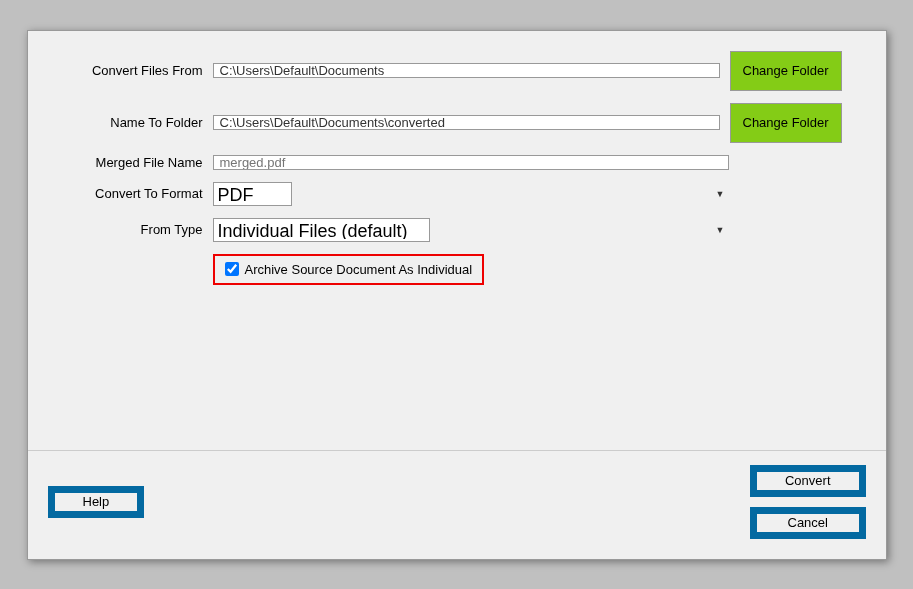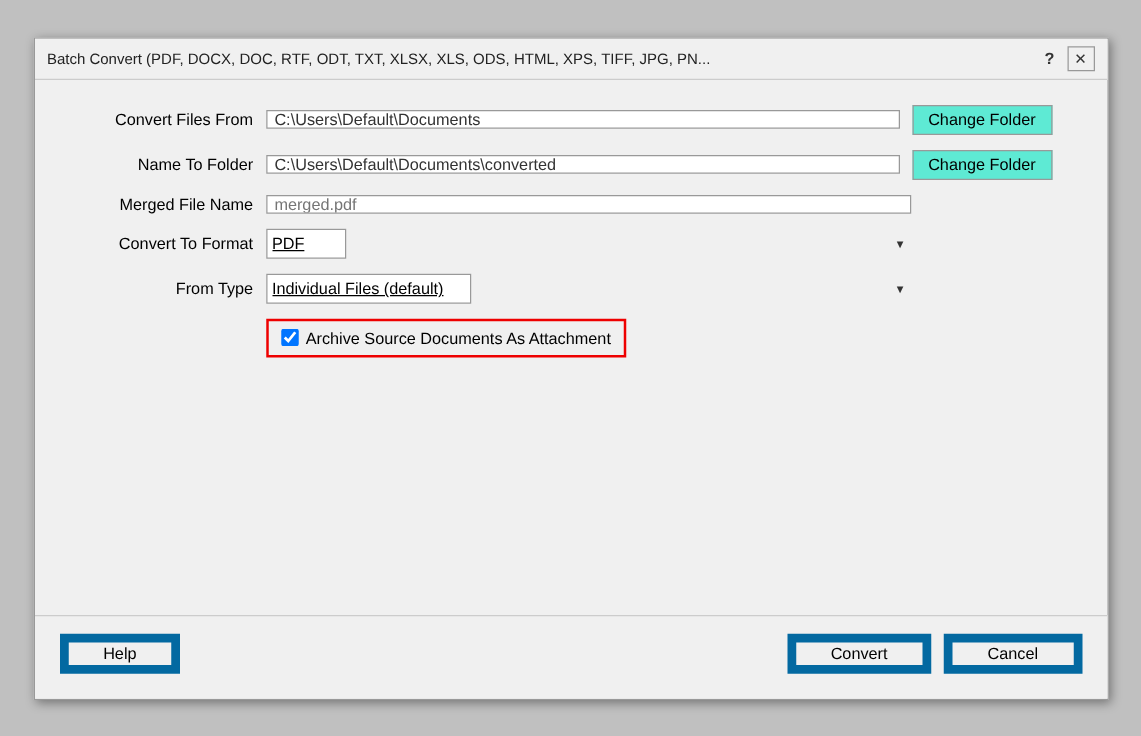--- a/index.html
+++ b/index.html
@@ -114,52 +114,51 @@
       color: #333;
       outline: none;
     }
 
     .form-select {
       flex: 1;
       height: 24px;
       border: 1px solid #999;
       background: #fff;
       padding: 2px 4px;
-      font-size: 13px;
+      font-size: 18px;
       color: #000;
       outline: none;
       appearance: none;
       -webkit-appearance: none;
       cursor: pointer;
       padding-right: 20px;
       position: relative;
-      text-decoration: underline;
     }
 
     .select-wrapper {
       flex: 1;
       position: relative;
     }
 
     .select-wrapper::after {
       content: '▼';
       position: absolute;
       right: 4px;
       top: 50%;
       transform: translateY(-50%);
       font-size: 9px;
       color: #333;
       pointer-events: none;
     }
 
     .change-folder-btn {
       margin-left: 10px;
-      height: 24px;
+      height: 40px;
       padding: 0 12px;
-      background: #5eead4;
+      background: #84cc16;
       border: 1px solid #999;
       cursor: pointer;
       font-size: 13px;
       color: #000;
       flex-shrink: 0;
       white-space: nowrap;
     }
 
     .checkbox-row {
       display: flex;
@@ -208,20 +207,21 @@
       justify-content: space-between;
       padding: 14px 20px 20px 20px;
       border-top: 1px solid #ccc;
       background: #f0f0f0;
     }
 
     .footer-left {}
     .footer-right {
       display: flex;
       gap: 10px;
+      flex-direction: column;
     }
 
     .footer-btn {
       height: 32px;
       padding: 0 28px;
       background: #f0f0f0;
       border: 7px solid #0369a1;
       cursor: pointer;
       font-size: 13px;
       color: #000;
@@ -234,29 +234,20 @@
 
     .spacer {
       flex: 1;
     }
   </style>
 </head>
 <body>
 
 <div class="dialog">
 
-  <div class="title-bar">
-    <div class="title-bar-left">
-      <span class="title-text">Batch Convert (PDF, DOCX, DOC, RTF, ODT, TXT, XLSX, XLS, ODS, HTML, XPS, TIFF, JPG, PN...</span>
-    </div>
-    <div class="title-bar-right">
-      <button class="title-help">?</button>
-      <button class="title-btn">✕</button>
-    </div>
-  </div>
 
   <div class="dialog-body">
 
     <div class="form-row">
       <span class="form-label">Convert Files From</span>
       <input class="form-input" type="text" value="C:\Users\Default\Documents" style="">
       <button class="change-folder-btn">Change Folder</button>
     </div>
 
     <div class="form-row">
@@ -302,21 +293,21 @@
           <option>Merged File</option>
         </select>
       </div>
       <div style="width: 113px; flex-shrink:0;"></div>
     </div>
 
 
     <div class="archive-row">
       <label class="archive-highlight">
         <input type="checkbox" class="checkbox-input" checked="" style="">
-        <span>Archive Source Documents As Attachment</span>
+        <span>Archive Source Document As Individual</span>
       </label>
     </div>
 
     <div class="spacer"></div>
   </div>
 
   <div class="dialog-footer">
     <div class="footer-left">
       <button class="footer-btn">Help</button>
     </div>

